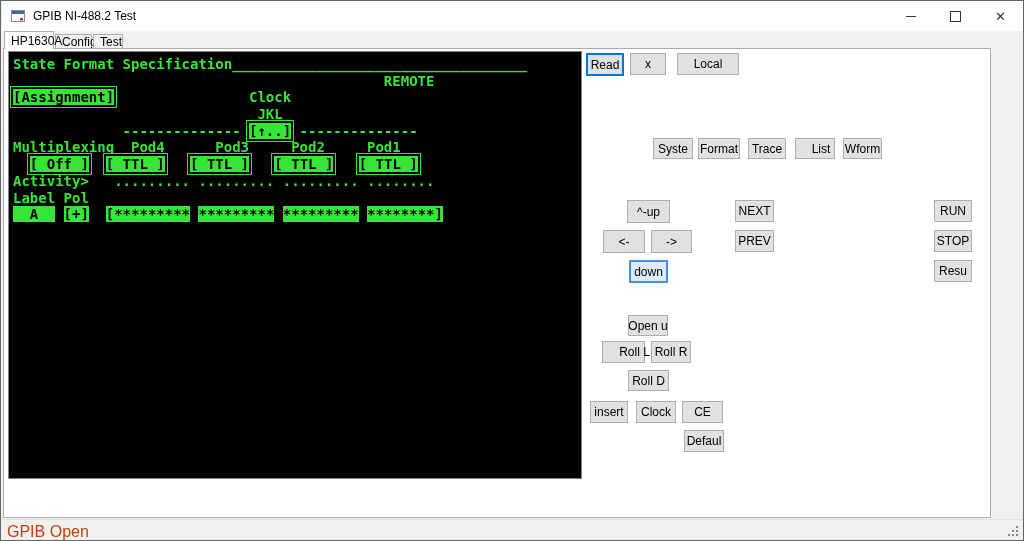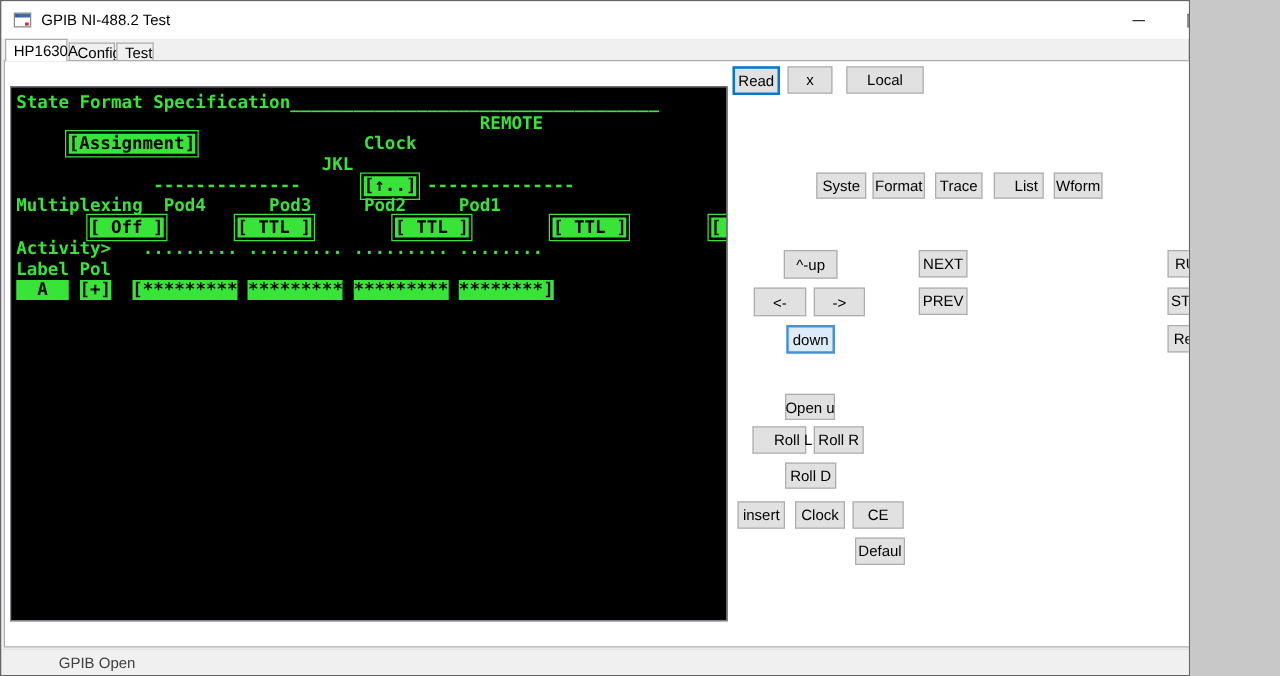--- a/index.html
+++ b/index.html
@@ -1,17 +1,17 @@
 <!DOCTYPE html>
 <html><head>
 <meta charset="utf-8">
 <style>
   html,body { margin:0; padding:0; background:#c8c8c8; }
   #window {
-    position:relative; width:952px; height:541px; box-sizing:border-box;
+    position:relative; width:1024px; height:541px; box-sizing:border-box;
     background:#f0f0f0; border:1px solid #656565; overflow:hidden;
     font-family:"Liberation Sans", sans-serif;
   }
   
   .titlebar { position:absolute; left:1px; top:0; width:1021px; height:30px; background:#ffffff; }
   .app-icon { position:absolute; left:8px; top:7px; width:16px; height:16px; }
   .title-text { position:absolute; left:31px; top:0; height:30px; line-height:30px; font-size:12px; color:#000; white-space:nowrap; }
   .cap-btn { position:absolute; top:0; width:45px; height:30px; display:flex; align-items:center; justify-content:center; }
   .cap-min { right:90px; } .cap-max { right:45px; } .cap-close { right:0; }
   .glyph-min { width:10px; height:1px; background:#333; }
@@ -21,26 +21,26 @@
   .tabstrip { position:absolute; left:3px; top:30px; height:18px; }
   .tab { position:absolute; top:3px; height:15px; box-sizing:border-box; background:#f0f0f0;
          border:1px solid #acacac; border-bottom:none; font-size:12px; color:#000;
          padding:1px 6px 0 6px; line-height:13px; }
   .tab.sel { top:0; height:18px; background:#ffffff; z-index:3; padding-top:3px; }
   .tab-hp { left:0; width:50px; } .tab-config { left:51px; width:37px; } .tab-test { left:89px; width:30px; }
   
   .tabpage { position:absolute; left:2px; top:47px; width:988px; height:470px; background:#ffffff;
              border:1px solid #acacac; box-sizing:border-box; z-index:1; }
   
-  .terminal { position:absolute; left:7px; top:68px; width:574px; height:428px; box-sizing:border-box;
+  .terminal { position:absolute; left:7px; top:50px; width:574px; height:428px; box-sizing:border-box;
               background:#000; border:1px solid #82858c; padding:4px 0 0 4px; overflow:hidden; z-index:2; }
   .trow { white-space:pre; font-family:"DejaVu Sans Mono", monospace; font-weight:bold;
           font-size:14px; line-height:16.7px; height:16.7px; color:#37e437; }
   .seg-i { background:#37e437; color:#000; }
-  .seg-b { background:#37e437; color:#000; box-shadow:0 0 0 2px #000, 0 0 0 3px #37e437;margin-left:42px; }
+  .seg-b { background:#37e437; color:#000; box-shadow:0 0 0 2px #000, 0 0 0 3px #37e437; }
   
   .btn { position:absolute; box-sizing:border-box; background:#e1e1e1; border:1px solid #adadad;
          color:#000; font-size:12px; display:flex; align-items:center; justify-content:center;
          white-space:nowrap; z-index:2; cursor:default; }
   .btn.focused { border:2px solid #0078d7; }
   .btn.active  { border:2px solid #4a90d9; background:#dcebf7; }
   .b-read{left:585px;top:52px;width:38px;height:23px;}
   .b-x{left:629px;top:52px;width:36px;height:22px;}
   .b-local{left:676px;top:52px;width:62px;height:22px;}
   .b-syste{left:652px;top:137px;width:40px;height:21px;}
@@ -61,21 +61,21 @@
   .b-rolll{left:601px;top:340px;width:43px;height:22px;padding-left:22px;}
   .b-rollr{left:650px;top:340px;width:40px;height:22px;}
   .b-rolld{left:627px;top:369px;width:41px;height:21px;}
   .b-insert{left:589px;top:400px;width:38px;height:22px;}
   .b-delete{left:635px;top:400px;width:40px;height:22px;}
   .b-ce{left:681px;top:400px;width:41px;height:22px;}
   .b-defaul{left:683px;top:429px;width:40px;height:22px;}
   
   .statusbar { position:absolute; left:1px; top:518px; width:1022px; height:22px; background:#f0f0f0;
                border-top:1px solid #e2e2e2; z-index:4; }
-  .status-text { position:absolute; left:5px; top:3px; font-size:12px; color:#404040;margin-left:40px; }
+  .status-text { position:absolute; left:5px; top:3px; font-size:16px; color:#c2410c; }
   .resize-grip { position:absolute; right:4px; bottom:4px; width:12px; height:12px; }
   .resize-grip::after { content:""; position:absolute; left:8px; top:0; width:2px; height:2px; background:#8a8a8a;
       box-shadow: -4px 4px 0 #8a8a8a, 0 4px 0 #8a8a8a, -8px 8px 0 #8a8a8a, -4px 8px 0 #8a8a8a, 0 8px 0 #8a8a8a; }
 </style>
 </head>
 <body>
 
 <div id="window">
 
   <div class="titlebar">

